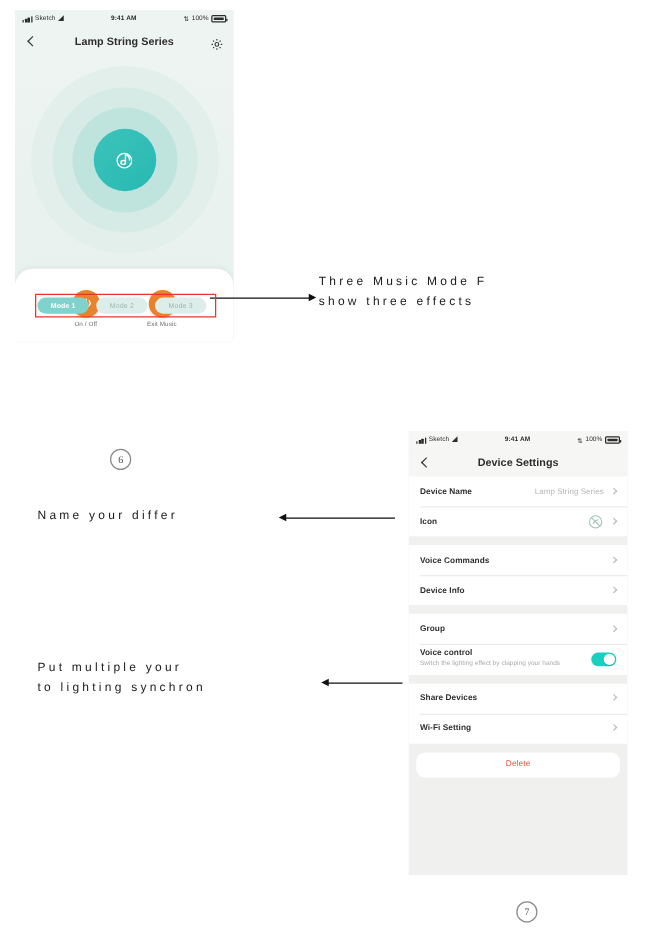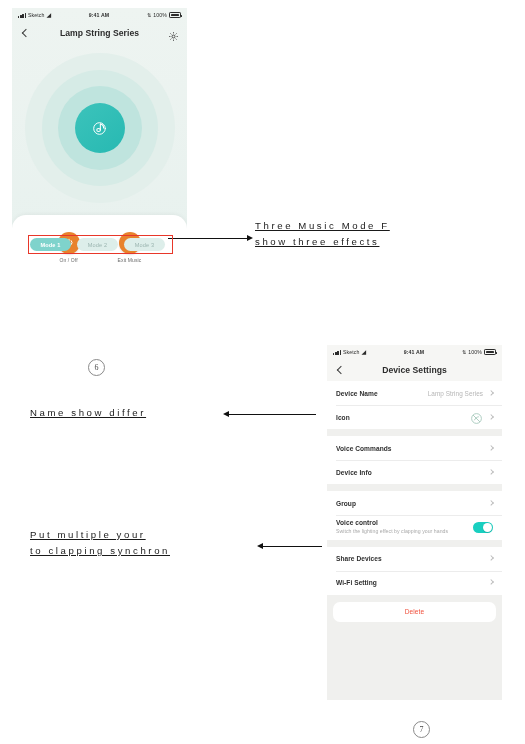--- a/index.html
+++ b/index.html
@@ -220,21 +220,20 @@
   }
 
   
   .anno {
     position: absolute;
     font-size: 9.6px;
     color: #1a1a1a;
     letter-spacing: 2.6px;
     line-height: 1.65;
     white-space: pre;
-    text-decoration: underline;
   }
   #anno-modes { left: 255px; top: 218px; }
   #anno-name  { left: 30px;  top: 405px; }
   #anno-group { left: 30px;  top: 527px; }
 
   .arrow { position: absolute; height: 1px; background: #111; }
   .arrow::after {
     content: ""; position: absolute; top: -2.6px;
     border-top: 3.2px solid transparent;
     border-bottom: 3.2px solid transparent;
@@ -428,21 +427,21 @@
     <div class="delete-card">
       <span class="delete-text">Delete</span>
     </div>
   </div>
 </div>
 
 <div class="anno" id="anno-modes"><span>Three Music Mode F</span>
 <span>show three effects</span></div>
 <div class="arrow right" id="arrow-modes"></div>
 
-<div class="anno" id="anno-name"><span>Name show differ</span></div>
+<div class="anno" id="anno-name"><span>Name your differ</span></div>
 <div class="arrow left" id="arrow-name"></div>
 
 <div class="anno" id="anno-group"><span>Put multiple your</span>
-<span>to clapping synchron</span></div>
+<span>to lighting synchron</span></div>
 <div class="arrow left" id="arrow-group"></div>
 
 <div class="page-num" id="page-6">6</div>
 <div class="page-num" id="page-7">7</div>
 
 </body></html>

